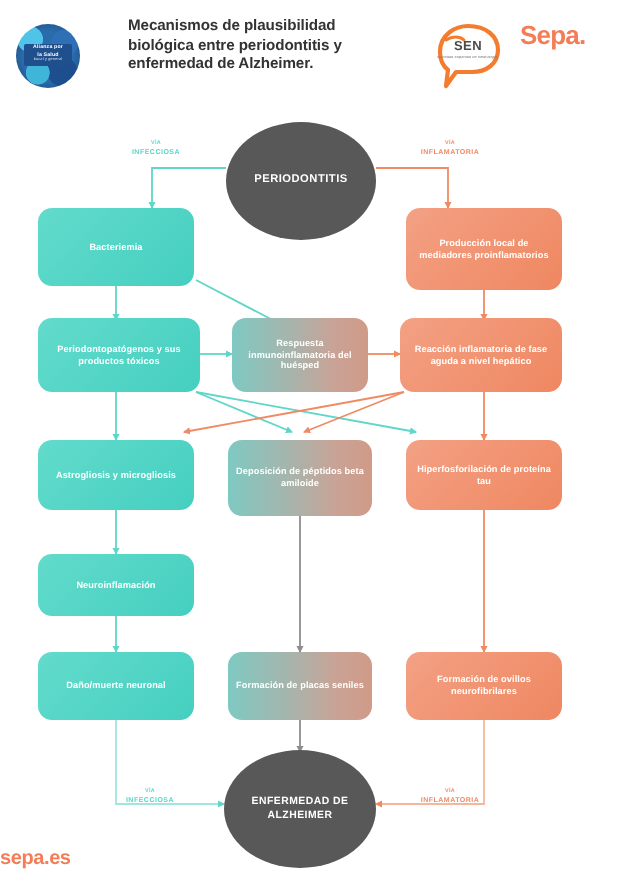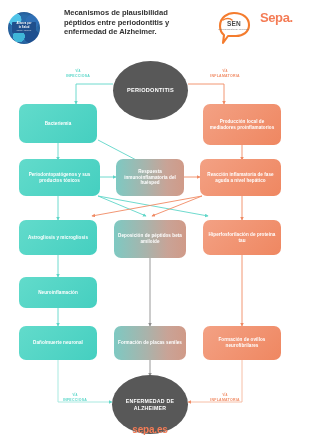--- a/index.html
+++ b/index.html
@@ -75,40 +75,40 @@
     position: absolute; text-align: center; font-weight: bold;
     font-size: 3.5px; line-height: 4.4px; letter-spacing: .25px;
   }
   .via .small { font-size: 2.7px; font-weight: bold; display: block; letter-spacing: .2px; }
   .via-teal   { color: #58d6c8; }
   .via-orange { color: #f08a63; }
 
   svg.wires { position: absolute; left: 0; top: 0; width: 300px; height: 447px; pointer-events: none; }
 
   .footer {
-    position: absolute; left: 0; top: 424px; width: 300px; text-align: center;
+    position: absolute; left: 0; top: 424px; width: 300px; 
     font-size: 10px; font-weight: bold; color: #f47c56; letter-spacing: -0.2px;
   }
 </style>
 </head>
 <body>
 
 <div id="page">
 
   <div class="header">
 
     <div class="logo-salud">
       <div class="chip">
         <span>Alianza por</span>
         <span>la Salud</span>
         <span class="sub">bucal y general</span>
       </div>
     </div>
 
-    <div class="title">Mecanismos de plausibilidad péptidos entre periodontitis y enfermedad de Alzheimer.</div>
+    <div class="title">Mecanismos de plausibilidad biológica entre periodontitis y enfermedad de Alzheimer.</div>
 
     <div class="logo-sen">
       <svg width="42" height="38" viewBox="0 0 42 38">
         <path d="M8 17 C8 8, 16 4, 22 4 C31 4, 37 9, 37 16 C37 23, 31 27, 24 27 L16 27 L11 34 L12 26 C9.5 24, 8 21, 8 17 Z" fill="none" stroke="#f47c2e" stroke-width="2.1" stroke-linecap="round" stroke-linejoin="round"></path>
         <path d="M11 11 C14 9, 18 9, 20 11" fill="none" stroke="#f47c2e" stroke-width="1.5" stroke-linecap="round"></path>
       </svg>
       <div class="sen-text">SEN</div>
       <div class="sen-sub">Sociedad Española de Neurología</div>
     </div>
 

